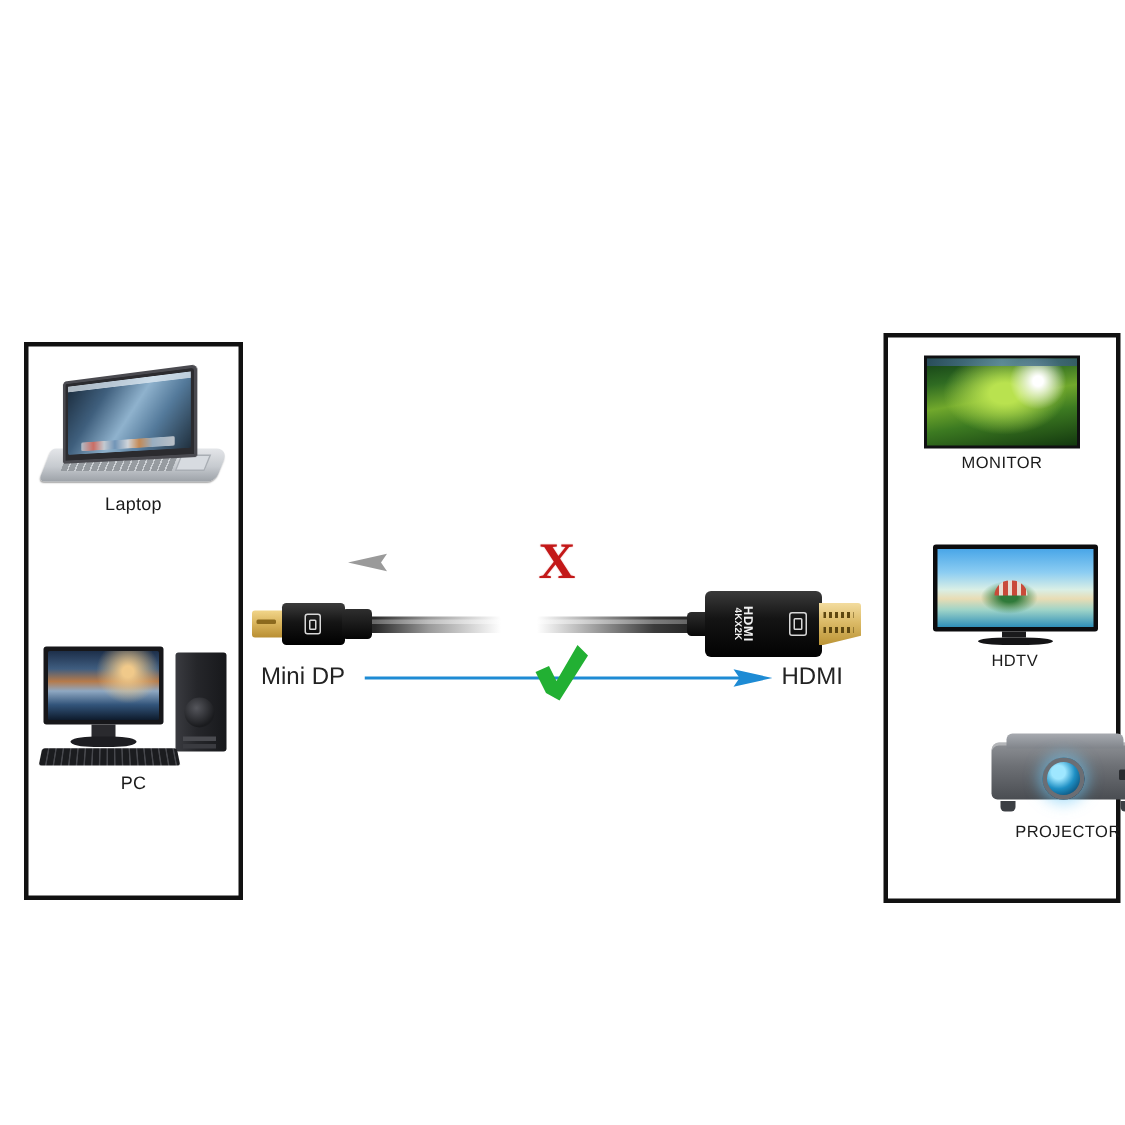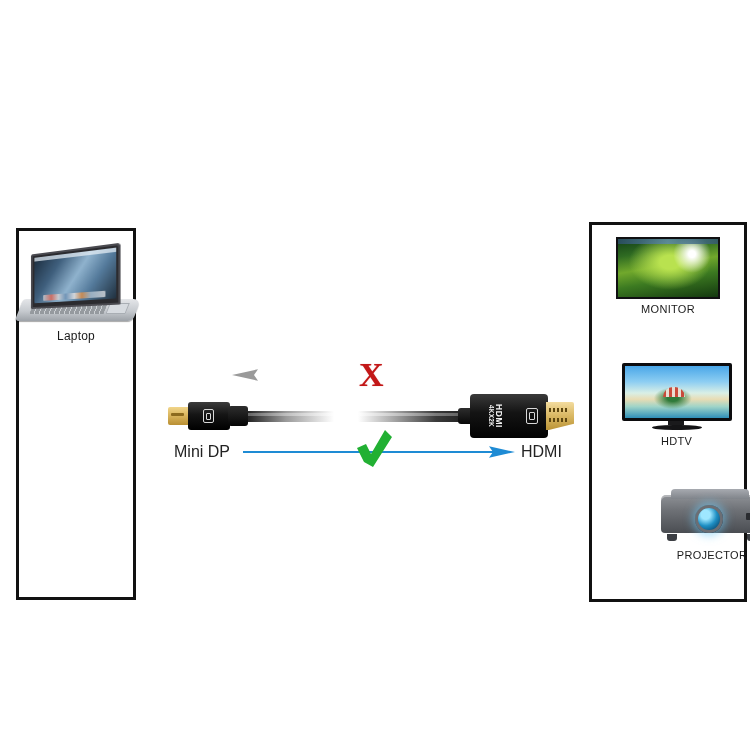--- a/index.html
+++ b/index.html
@@ -21,21 +21,21 @@
 
   
   .panel {
     position: absolute;
     background: #ffffff;
     border: 3px solid #111111;
   }
   #source-panel {
     left: 16px;
     top: 228px;
-    width: 120px;
+    width: 146px;
     height: 372px;
   }
   #display-panel {
     left: 589px;
     top: 222px;
     width: 158px;
     height: 380px;
   }
 
   .device-block {
@@ -609,20 +609,32 @@
         </div>
         <div class="lid">
           <div class="screen"></div>
           <div class="menubar"></div>
           <div class="dock"></div>
         </div>
       </div>
       <div class="device-caption">Laptop</div>
     </div>
 
+    <div class="device-block" style="top:200px;">
+      <div class="device-art pc">
+        <div class="mon-body">
+          <div class="mon-screen"></div>
+        </div>
+        <div class="mon-neck"></div>
+        <div class="mon-foot"></div>
+        <div class="tower"></div>
+        <div class="keyboard"></div>
+      </div>
+      <div class="device-caption">PC</div>
+    </div>
 
   </div>
 
   <div class="panel" id="display-panel">
 
     <div class="device-block" style="top:12px;">
       <div class="device-art monitor">
         <div class="frame">
           <div class="pic"></div>
         </div>

